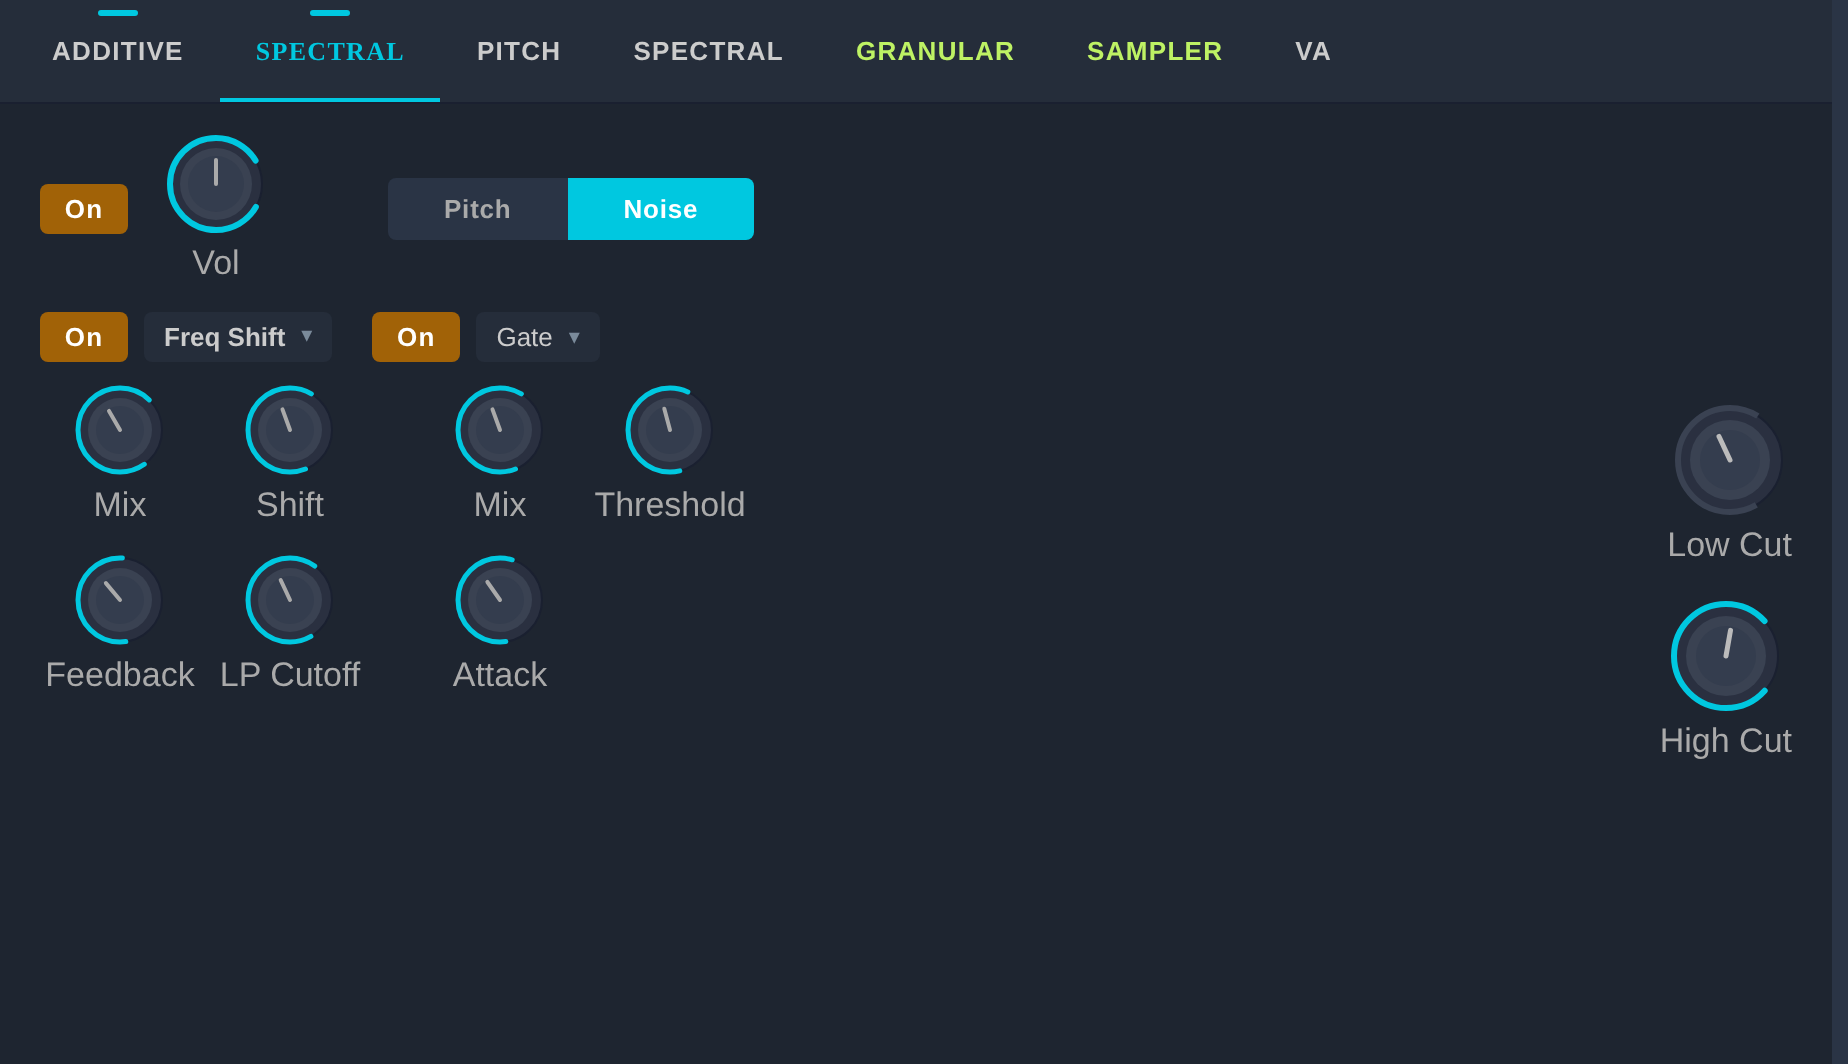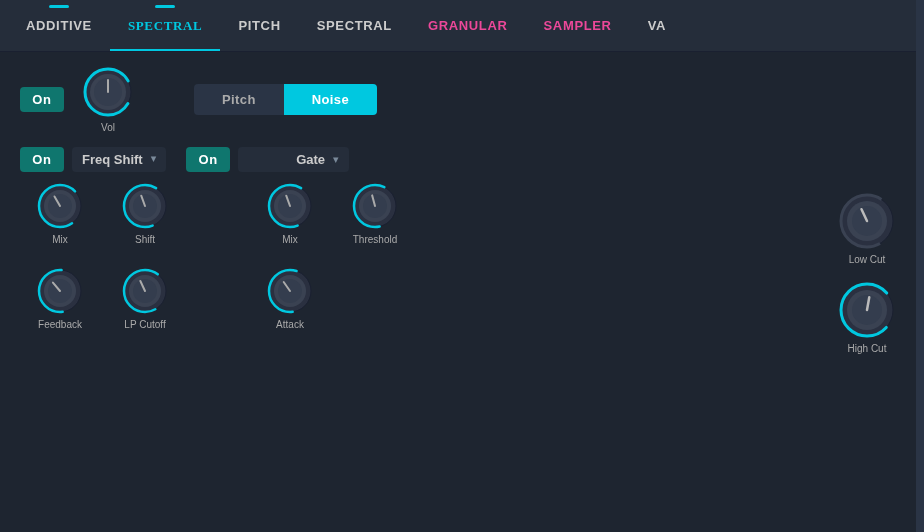--- a/index.html
+++ b/index.html
@@ -44,57 +44,57 @@
       bottom: 0;
       left: 0;
       right: 0;
       height: 2px;
       background: #00c8e0;
     }
     .tab.inactive-enabled {
       color: #ccc;
     }
     .tab.inactive-disabled {
-      color: #ec4899;
+      color: #bef264;
     }
     .tab-indicator {
       position: absolute;
       top: 5px;
       left: 50%;
       transform: translateX(-50%);
       width: 20px;
       height: 3px;
       background: #00c8e0;
       border-radius: 2px;
     }
 
     
     .on-btn {
-      background: #0f766e;
+      background: #a16207;
       color: #fff;
       font-size: 13px;
       font-weight: bold;
       border: none;
       border-radius: 4px;
       padding: 5px 12px;
       cursor: pointer;
       letter-spacing: 0.05em;
       min-width: 44px;
       text-align: center;
     }
 
     
     .knob-container {
       display: flex;
       flex-direction: column;
       align-items: center;
       margin: 0 8px;
     }
     .knob-label {
-      font-size: 10px;
+      font-size: 17px;
       color: #aaa;
       margin-top: 4px;
       text-align: right;
     }
 
     
     .knob-svg {
       cursor: pointer;
     }
 
@@ -188,27 +188,27 @@
         <button class="on-btn" style="margin-right:8px;">On</button>
         <div style="display:flex;align-items:flex-start;background:#252d3a;border-radius:4px;padding:5px 10px;">
           <span style="font-size:13px;font-weight:bold;color:#ccc;">Freq Shift</span>
           <span class="dropdown-arrow" style="margin-left:8px;color:#7a8a9a;">▾</span>
         </div>
       </div>
 
       <div style="display:flex;align-items:center;margin-right:40px;">
         <button class="on-btn" style="margin-right:8px;">On</button>
         <div style="display:flex;align-items:center;background:#252d3a;border-radius:4px;padding:5px 10px;">
-          <span style="font-size:13px;font-weight:bold;color:#ccc;margin-left:48px;">Gate</span>
+          <span style="font-size:13px;font-weight:normal;color:#ccc;">Gate</span>
           <span class="dropdown-arrow" style="margin-left:8px;color:#7a8a9a;">▾</span>
         </div>
       </div>
     </div>
 
-    <div style="display:flex;align-items:flex-start;gap:40px;">
+    <div style="display:flex;align-items:flex-start;">
 
       <div style="display:grid;grid-template-columns:80px 90px;grid-template-rows:85px 90px;margin-right:20px;">
 
         <div class="knob-container">
           <svg class="knob-svg" width="48" height="48" viewBox="0 0 48 48">
             <circle cx="24" cy="24" r="21" fill="#2a3040" stroke="#1a2030" stroke-width="1"></circle>
             <circle cx="24" cy="24" r="21" fill="none" stroke="#00c8e0" stroke-width="2.5" stroke-dasharray="95 40" stroke-dashoffset="-20" stroke-linecap="round"></circle>
             <circle cx="24" cy="24" r="16" fill="#3a4252"></circle>
             <circle cx="24" cy="24" r="12" fill="#343d4e"></circle>
             <line x1="24" y1="24" x2="24" y2="13" stroke="#aaa" stroke-width="2" stroke-linecap="round" transform="rotate(-30, 24, 24)"></line>

